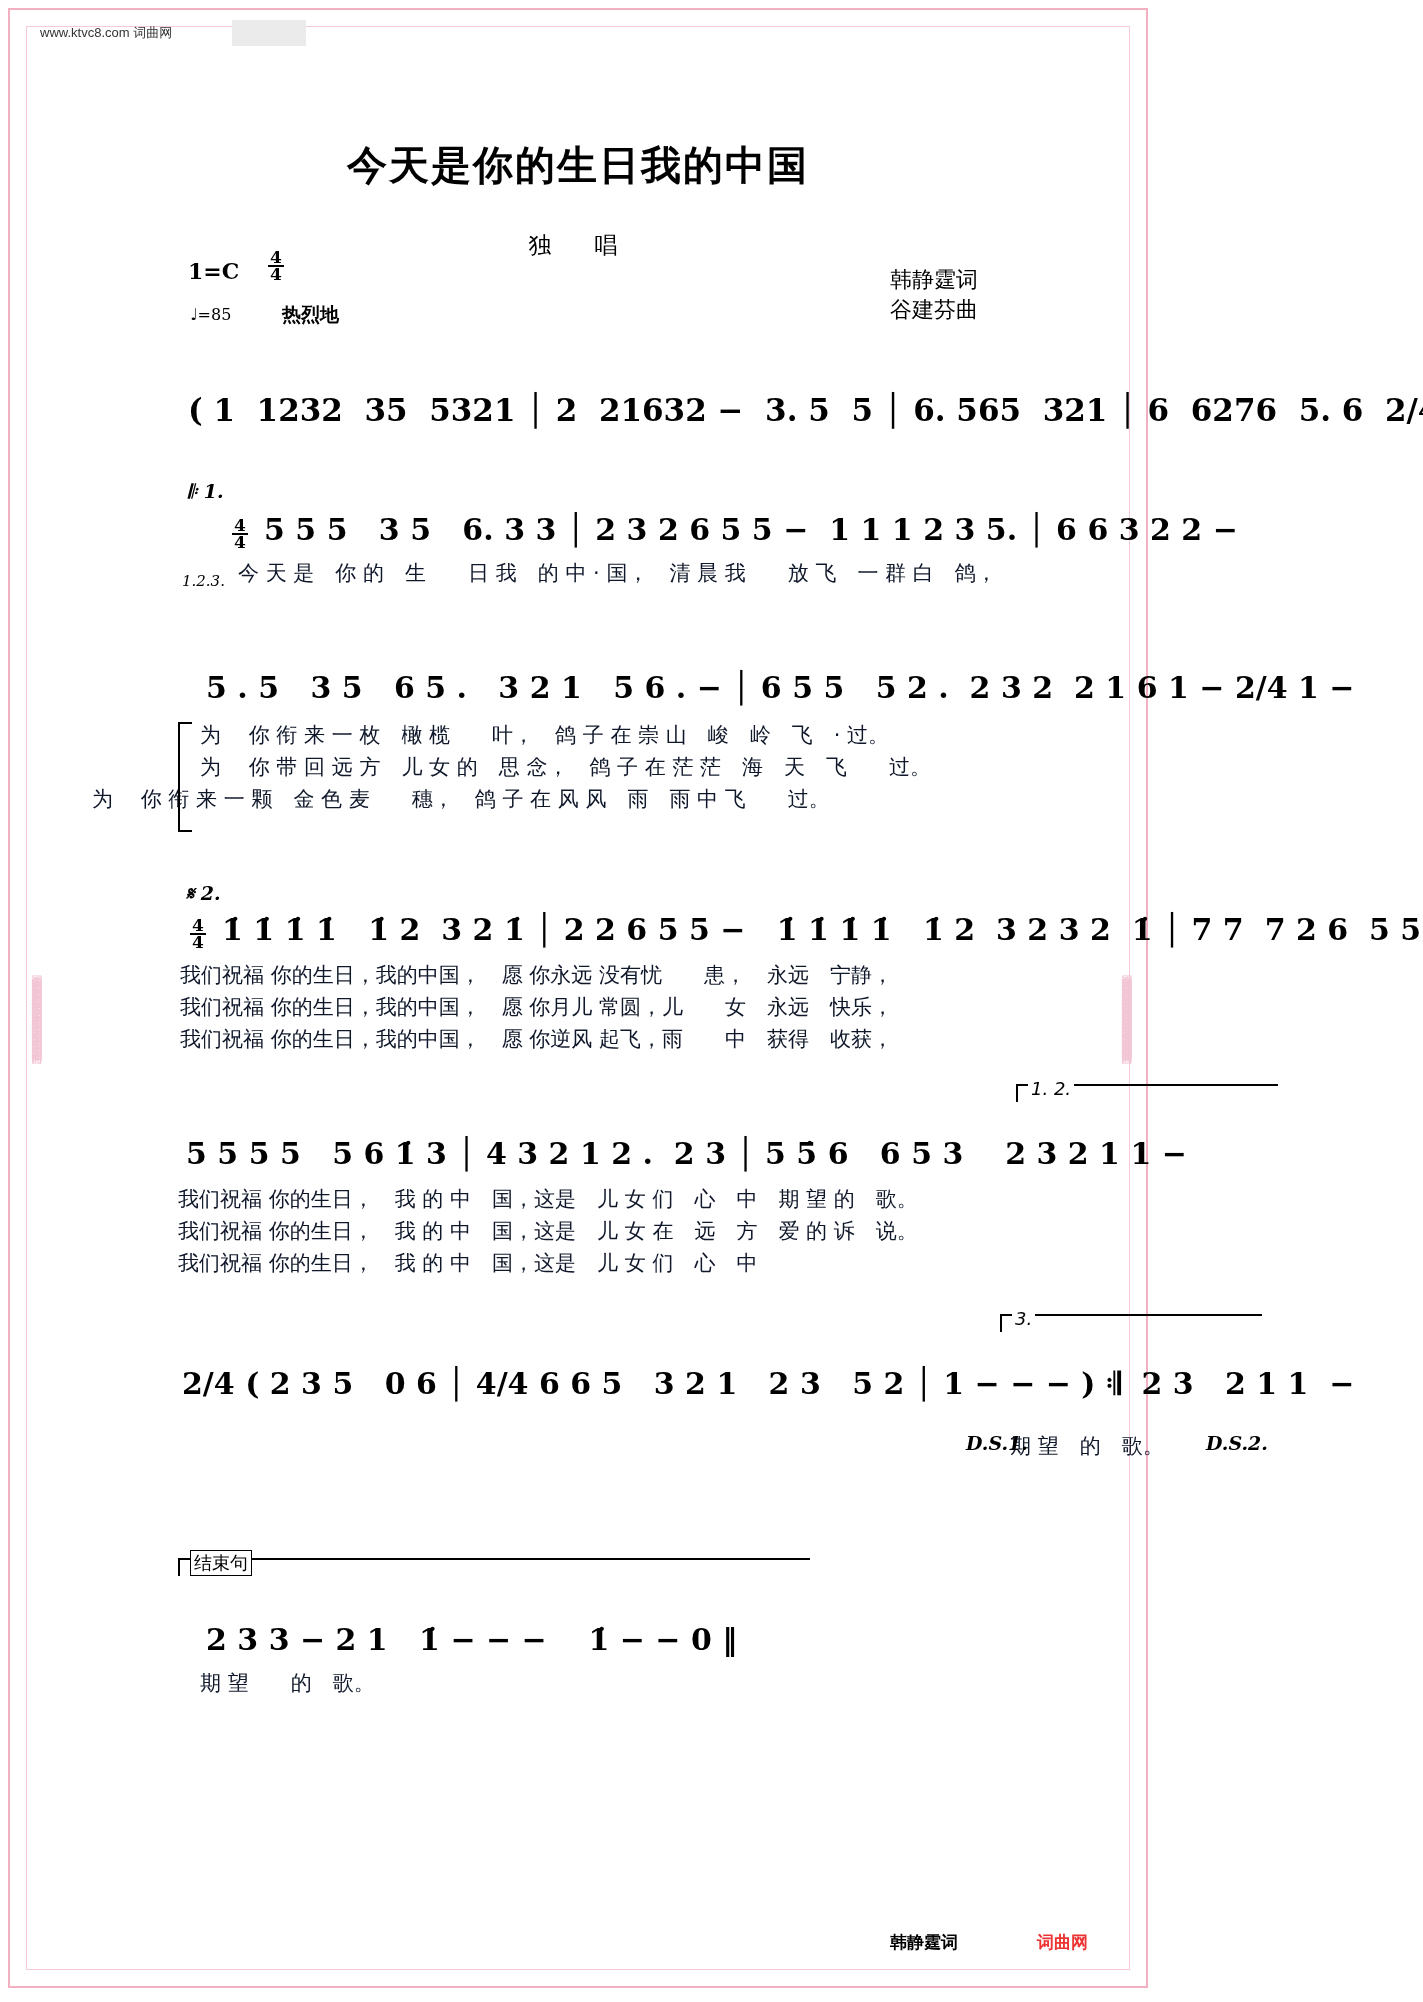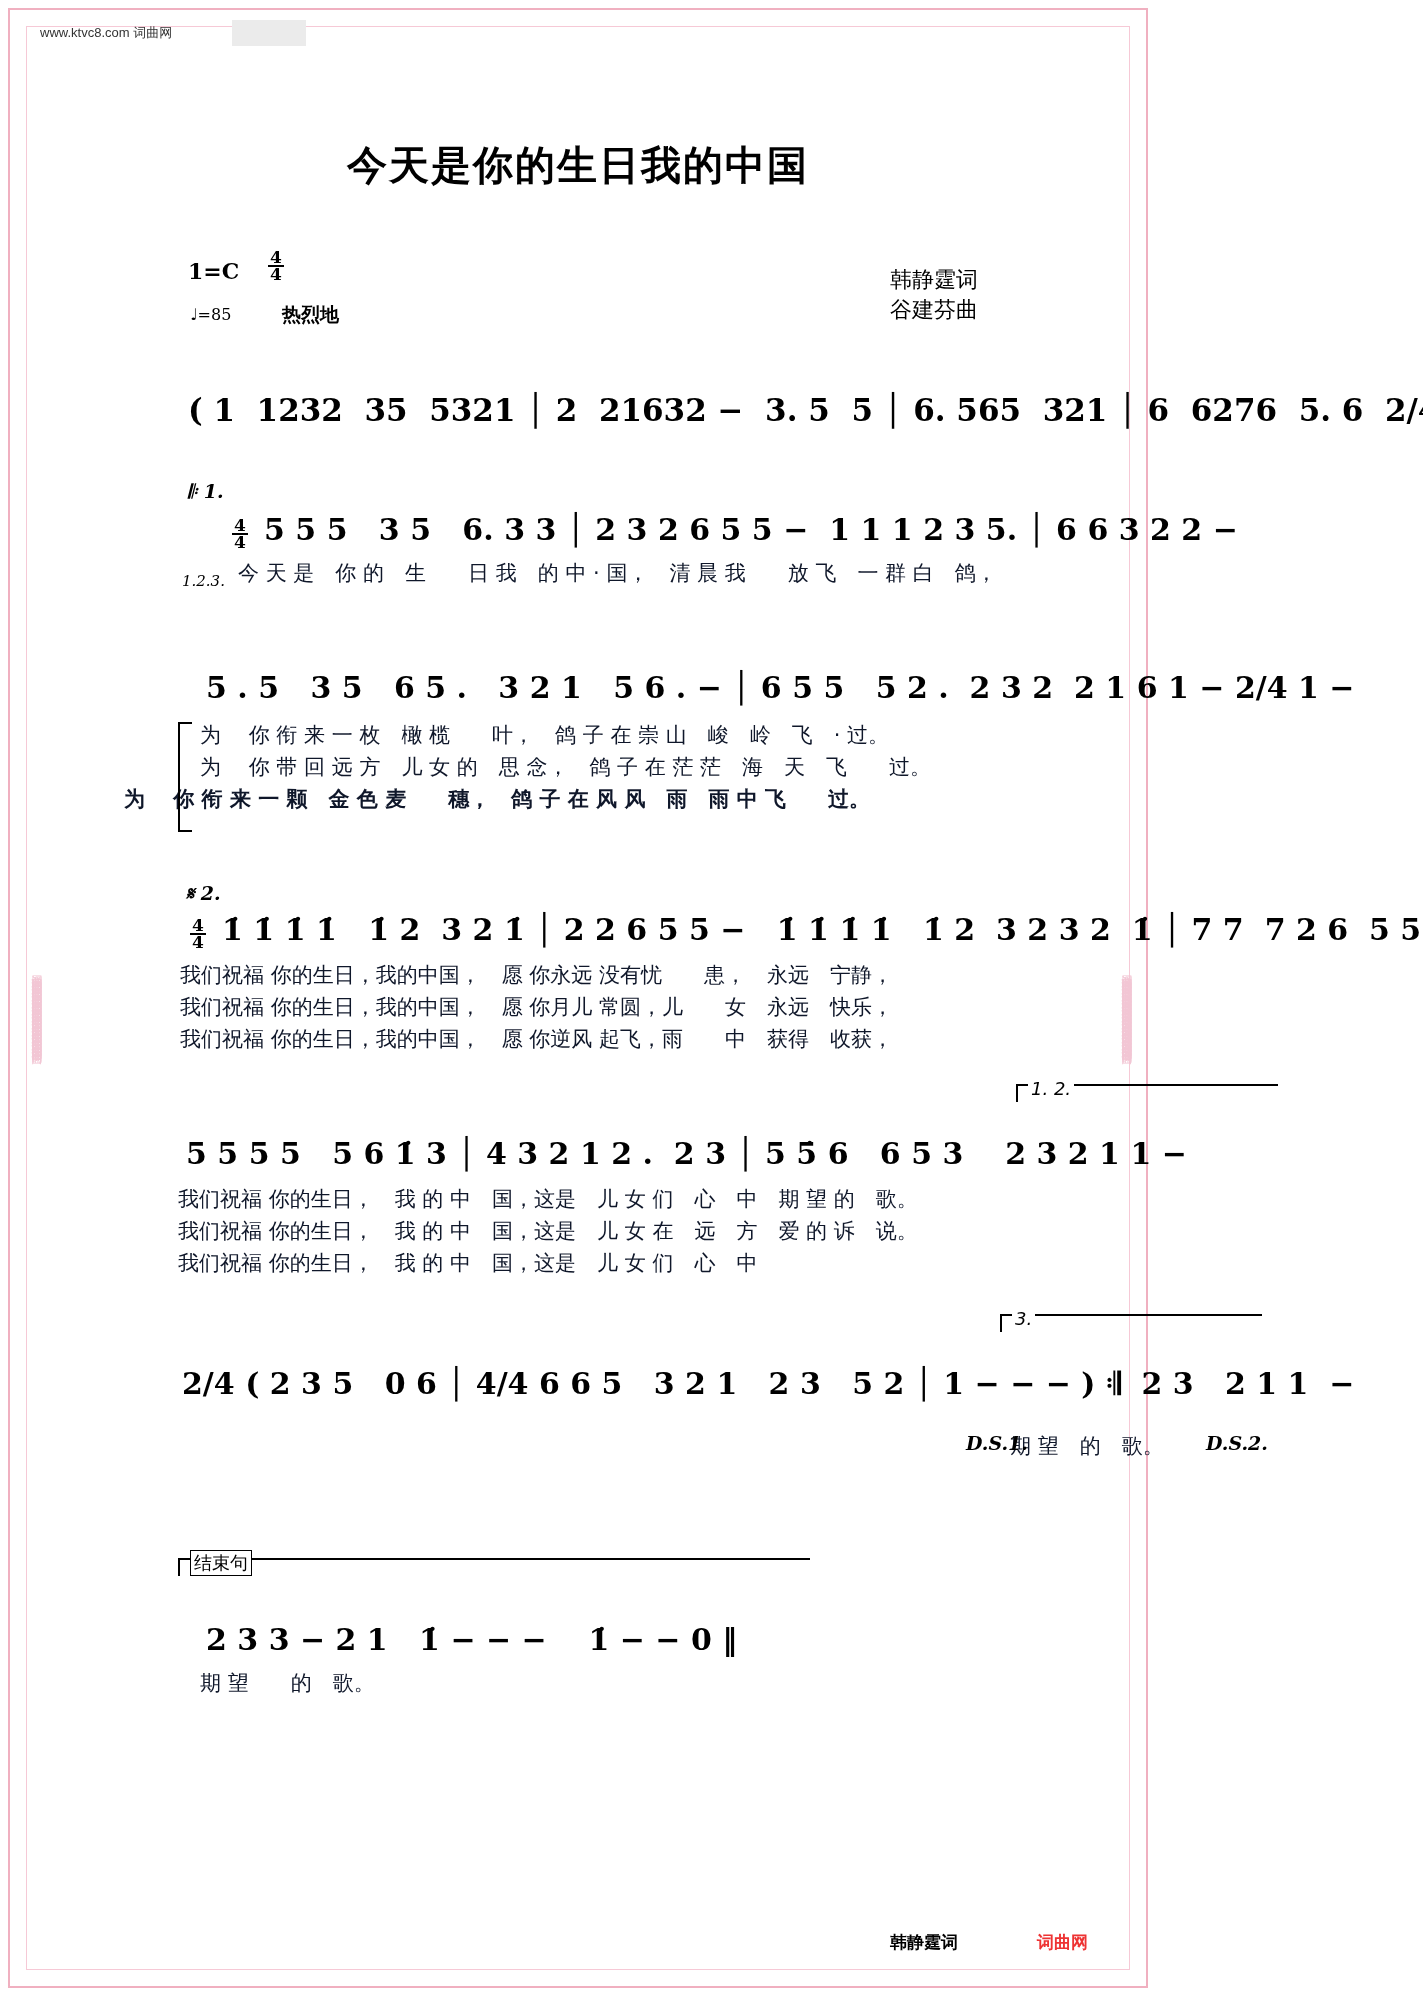--- a/index.html
+++ b/index.html
@@ -157,20 +157,21 @@
   <div class="top-grey-box"></div>
 
   <div class="wm-col wm-left">
     <span>词曲网 词曲网 词曲网 词曲网 词曲网 词曲网 词曲网 词曲网 词曲网 词曲网 词曲网 词曲网 词曲网 词曲网 词曲网 词曲网 词曲网 词曲网 词曲网 词曲网 词曲网 词曲网 词曲网</span>
   </div>
   <div class="wm-col wm-right">
     <span>词曲网 词曲网 词曲网 词曲网 词曲网 词曲网 词曲网 词曲网 词曲网 词曲网 词曲网 词曲网 词曲网 词曲网 词曲网 词曲网 词曲网 词曲网 词曲网 词曲网 词曲网 词曲网 词曲网</span>
   </div>
 
   <div class="title">今天是你的生日我的中国</div>
+  <div class="subtitle">独　唱</div>
 
   <div class="key-sig">1=C</div>
   <div class="meter">
     <b class="num">4</b>
     <b>4</b>
   </div>
   <div class="tempo">♩=85</div>
   <div class="mood">热烈地</div>
 
   <div class="credits">
@@ -191,21 +192,21 @@
     <div class="notes" style="padding-left:254px;padding-top:22px;">5 5 5   3 5   6. 3 3 │ 2 3 2 6 5 5 −  1 1 1 2 3 5. │ 6 6 3 2 2 −</div>
     <div class="small-ital" style="position:absolute;left:172px;top:82px;">1.2.3.</div>
     <div class="lyrics lyric-row" style="padding-left:228px;padding-top:8px;">今 天 是　你 的　生　　日 我　的 中 · 国，　清 晨 我　　放 飞　一 群 白　鸽，</div>
   </div>
 
   <div class="score-line" style="top:660px;">
     <div class="notes" style="padding-left:196px;">5 . 5   3 5   6 5 .   3 2 1   5 6 . − │ 6 5 5   5 2 .  2 3 2  2 1 6 1 − 2/4 1 −</div>
     <div class="bracket-left" style="left:168px;top:52px;height:106px;"></div>
     <div class="lyrics lyric-row" style="padding-left:190px;padding-top:12px;">为　 你 衔 来 一 枚　橄 榄　　叶，　鸽 子 在 崇 山　峻　岭　飞　· 过。</div>
     <div class="lyrics lyric-row" style="padding-left:190px;">为　 你 带 回 远 方　儿 女 的　思 念，　鸽 子 在 茫 茫　海　天　飞　　过。</div>
-    <div class="lyrics lyric-row" style="padding-left:114px;font-weight:bold;">为　 你 衔 来 一 颗　金 色 麦　　穗，　鸽 子 在 风 风　雨　雨 中 飞　　过。</div>
+    <div class="lyrics lyric-row" style="padding-left:82px;">为　 你 衔 来 一 颗　金 色 麦　　穗，　鸽 子 在 风 风　雨　雨 中 飞　　过。</div>
   </div>
 
   <div class="score-line" style="top:880px;">
     <div class="marker" style="position:absolute;left:176px;top:-8px;">𝄋 2.</div>
     <div class="meter" style="left:180px;top:28px;position:absolute;">
       <b class="num">4</b>
       <b>4</b>
     </div>
     <div class="notes" style="padding-left:212px;padding-top:22px;">1̇ 1̇ 1̇ 1̇   1̇ 2  3 2 1̇ │ 2 2 6 5 5 −   1̇ 1̇ 1̇ 1̇   1̇ 2  3 2 3 2  1̇ │ 7 7  7 2 6  5 5 −</div>
     <div class="lyrics lyric-row" style="padding-left:170px;padding-top:10px;">我们祝福 你的生日，我的中国，　愿 你永远 没有忧　　患，　永远　宁静，</div>

